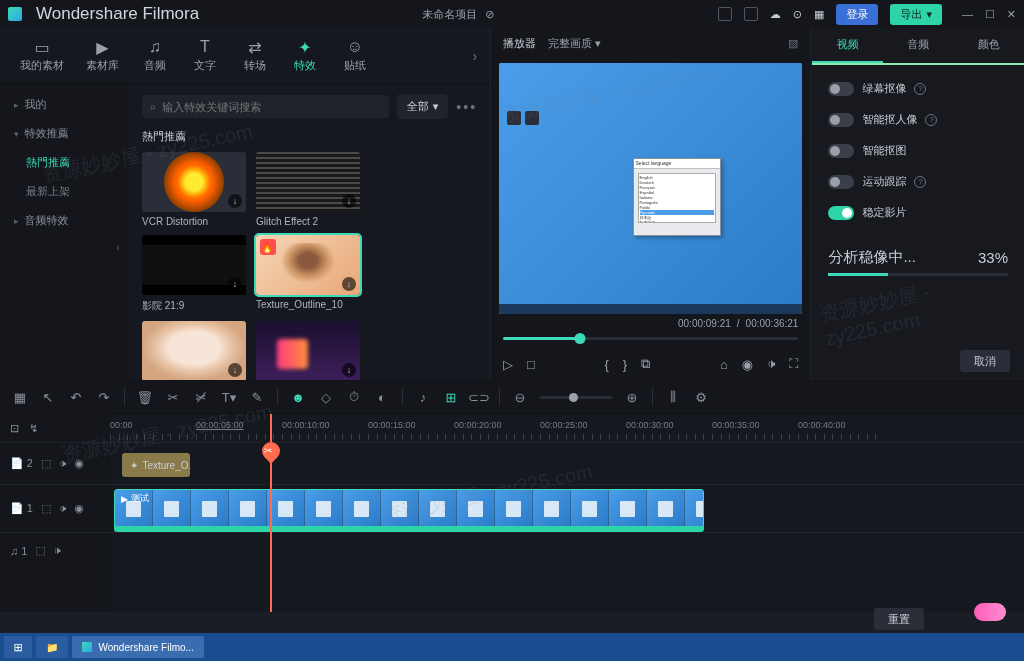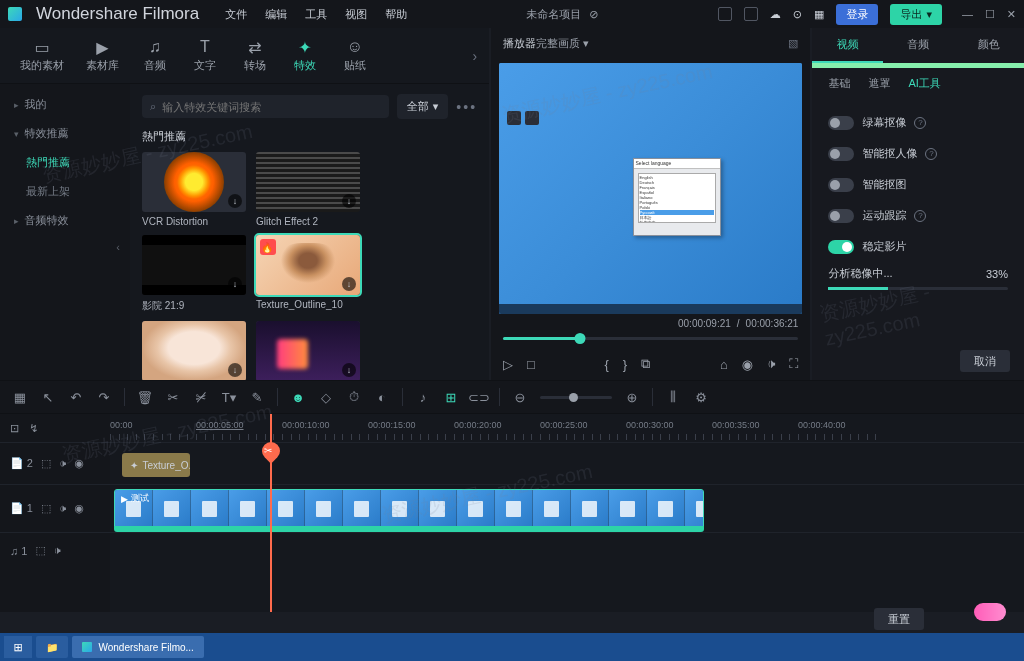--- a/index.html
+++ b/index.html
@@ -49,54 +49,54 @@
 .glitch{width:100%;height:100%;background:repeating-linear-gradient(0deg,#1a1a1a 0,#1a1a1a 3px,#4a4a4a 3px,#4a4a4a 5px)}
 .cinema{width:100%;height:100%;background:#101010;border-top:10px solid #000;border-bottom:10px solid #000}
 .texture{width:100%;height:100%;background:linear-gradient(135deg,#f5d5b5,#e8a878);position:relative}
 .texture::after{content:"";position:absolute;inset:8px 20px;background:radial-gradient(ellipse at 50% 40%,#8b5a3c 20%,#c89060 40%,transparent 60%);border-radius:40%}
 .face{width:100%;height:100%;background:radial-gradient(ellipse at 50% 45%,#f8e5d8 35%,#e8c5a8 50%,#d4a580 70%);position:relative}
 .neon{width:100%;height:100%;background:linear-gradient(180deg,#1a0f2e,#3d1f5c);position:relative}
 .neon::after{content:"";position:absolute;left:20%;top:30%;width:30%;height:50%;background:linear-gradient(90deg,#ff3d7f,#ff8c3d);border-radius:4px;filter:blur(2px)}
 .badge-fire{position:absolute;left:4px;top:4px;width:16px;height:16px;background:#ff4d4d;border-radius:3px;display:flex;align-items:center;justify-content:center;font-size:10px}
 
 .preview-panel{width:320px;background:#14161b;display:flex;flex-direction:column;margin:0 2px}
-.pv-header{display:flex;align-items:center;padding:8px 12px;font-size:11px}
+.pv-header{display:flex;align-items:center;padding:8px 12px;gap:12px;font-size:11px}
 .quality-sel{background:none;border:none;color:#9aa0aa;font-size:11px}
 .pv-snap{margin-left:auto;color:#6b7280}
 .pv-screen{flex:1;margin:4px 8px;background:#3b8dd8;position:relative;border-radius:2px;overflow:hidden}
 .desktop{position:absolute;inset:0;background:linear-gradient(135deg,#4a9de8 0%,#3b8dd8 50%,#2a7bc8 100%)}
 .desktop-icons{position:absolute;left:8px;top:48px;display:flex;gap:4px}
 .di{width:14px;height:14px;background:#2a2e38;border-radius:2px}
 .dialog{position:absolute;left:44%;top:38%;width:88px;height:78px;background:#e8eaed;border:1px solid #8a909b;box-shadow:2px 2px 4px rgba(0,0,0,.3)}
 .dialog-title{height:10px;background:#fff;border-bottom:1px solid #c0c0c0;font-size:5px;padding:1px 2px;color:#333}
 .dialog-list{margin:4px;height:50px;background:#fff;border:1px solid #aaa;font-size:4px;line-height:5px;padding:1px;color:#333;overflow:hidden}
 .dialog-list div.sel{background:#4a9de8;color:#fff}
 .task{position:absolute;bottom:0;left:0;right:0;height:10px;background:#1a3a5c}
 .pv-progress{margin:8px 12px;height:3px;background:#2a2e38;border-radius:2px;position:relative}
 .pv-progress::after{content:"";position:absolute;left:0;width:26%;height:100%;background:#3dd9b8;border-radius:2px}
 .pv-thumb{position:absolute;left:26%;top:-4px;width:11px;height:11px;background:#3dd9b8;border-radius:50%;transform:translateX(-50%)}
 .pv-time{display:flex;justify-content:flex-end;gap:6px;padding:0 12px;font-size:10px;color:#9aa0aa}
 .pv-controls{display:flex;align-items:center;padding:8px 12px;gap:14px;color:#9aa0aa;font-size:13px}
 .pv-controls .spacer{flex:1}
 
 .right-panel{width:212px;background:#17191f}
-.rp-tabs{display:flex;border-bottom:5px solid #86efac}
+.rp-tabs{display:flex;border-bottom:2px solid #86efac}
 .rp-tab{flex:1;text-align:center;padding:9px 0;font-size:11px;color:#9aa0aa;cursor:pointer}
 .rp-tab.active{color:#3dd9b8;border-bottom:2px solid #3dd9b8}
 .rp-subtabs{display:flex;gap:18px;padding:8px 16px;font-size:11px}
 .rp-subtab{color:#9aa0aa;cursor:pointer}
 .rp-subtab.active{color:#3dd9b8}
 .rp-body{padding:8px 16px}
 .toggle-row{display:flex;align-items:center;gap:8px;padding:8px 0;font-size:11px}
 .toggle{width:26px;height:14px;background:#3a3f4a;border-radius:7px;position:relative;cursor:pointer}
 .toggle::after{content:"";position:absolute;left:2px;top:2px;width:10px;height:10px;background:#9aa0aa;border-radius:50%}
 .toggle.on{background:#2dd4a7}
 .toggle.on::after{left:14px;background:#fff}
 .info-icon{width:12px;height:12px;border:1px solid #6b7280;border-radius:50%;display:inline-flex;align-items:center;justify-content:center;font-size:8px;color:#6b7280}
-.analysis{margin-top:4px;font-size:11px}
+.analysis{margin-top:20px;font-size:15px}
 .ana-bar{height:3px;background:#2a2e38;border-radius:2px;margin-top:6px;position:relative}
 .ana-bar::after{content:"";position:absolute;left:0;width:33%;height:100%;background:#3dd9b8}
 .ana-row{display:flex;justify-content:space-between;align-items:center}
 .rp-btn{background:#2a2e38;padding:5px 14px;border-radius:3px;font-size:11px;cursor:pointer}
 
 .toolbar{height:34px;background:#14161b;display:flex;align-items:center;padding:0 12px;gap:12px;color:#8a909b;font-size:13px;border-top:1px solid #0f1115;border-bottom:1px solid #0f1115}
 .toolbar .sep{width:1px;height:18px;background:#2a2e38}
 .toolbar .icn{cursor:pointer;width:16px;display:flex;justify-content:center}
 .zoom-slider{width:72px;height:3px;background:#2a2e38;border-radius:2px;position:relative}
 .zoom-slider::after{content:"";position:absolute;left:40%;top:-3px;width:9px;height:9px;background:#9aa0aa;border-radius:50%}
@@ -129,27 +129,20 @@
 
 .watermark{position:absolute;color:rgba(120,130,145,.15);font-size:20px;pointer-events:none;transform:rotate(-12deg)}
 .pink-blob{position:absolute;right:18px;bottom:40px;width:32px;height:18px;background:linear-gradient(90deg,#ff5db8,#ff8dd0);border-radius:9px;filter:blur(.5px)}
 </style>
 </head>
 <body>
 
 <div class="titlebar">
   <div class="logo"></div>
   <span class="app-name">Wondershare Filmora</span>
-  <div class="menus" id="menus">
-      <span>文件</span>
-      <span>编辑</span>
-      <span>工具</span>
-      <span>视图</span>
-      <span>帮助</span>
-    </div>
   <div class="title-center">
     <span>未命名项目</span>
     <span>⊘</span>
   </div>
   <div class="tb-right">
     <span class="tb-icon"></span>
     <span class="tb-icon"></span>
     <span>☁</span>
     <span>⊙</span>
     <span>▦</span>
@@ -328,25 +321,20 @@
       <span>🕩</span>
       <span>⛶</span>
     </div>
   </div>
 
   <div class="right-panel">
     <div class="rp-tabs" id="rp-tabs">
         <div class="rp-tab active">视频</div>
         <div class="rp-tab">音频</div>
         <div class="rp-tab">颜色</div>
-      </div>
-    <div class="rp-subtabs" id="rp-subtabs">
-        <div class="rp-subtab">基础</div>
-        <div class="rp-subtab">遮罩</div>
-        <div class="rp-subtab active">AI工具</div>
       </div>
     <div class="rp-body" id="rp-body">
         <div class="toggle-row">
           <div class="toggle"></div>
           <span>绿幕抠像</span>
           <span class="info-icon">?</span>
         </div>
         <div class="toggle-row">
           <div class="toggle"></div>
           <span>智能抠人像</span>

